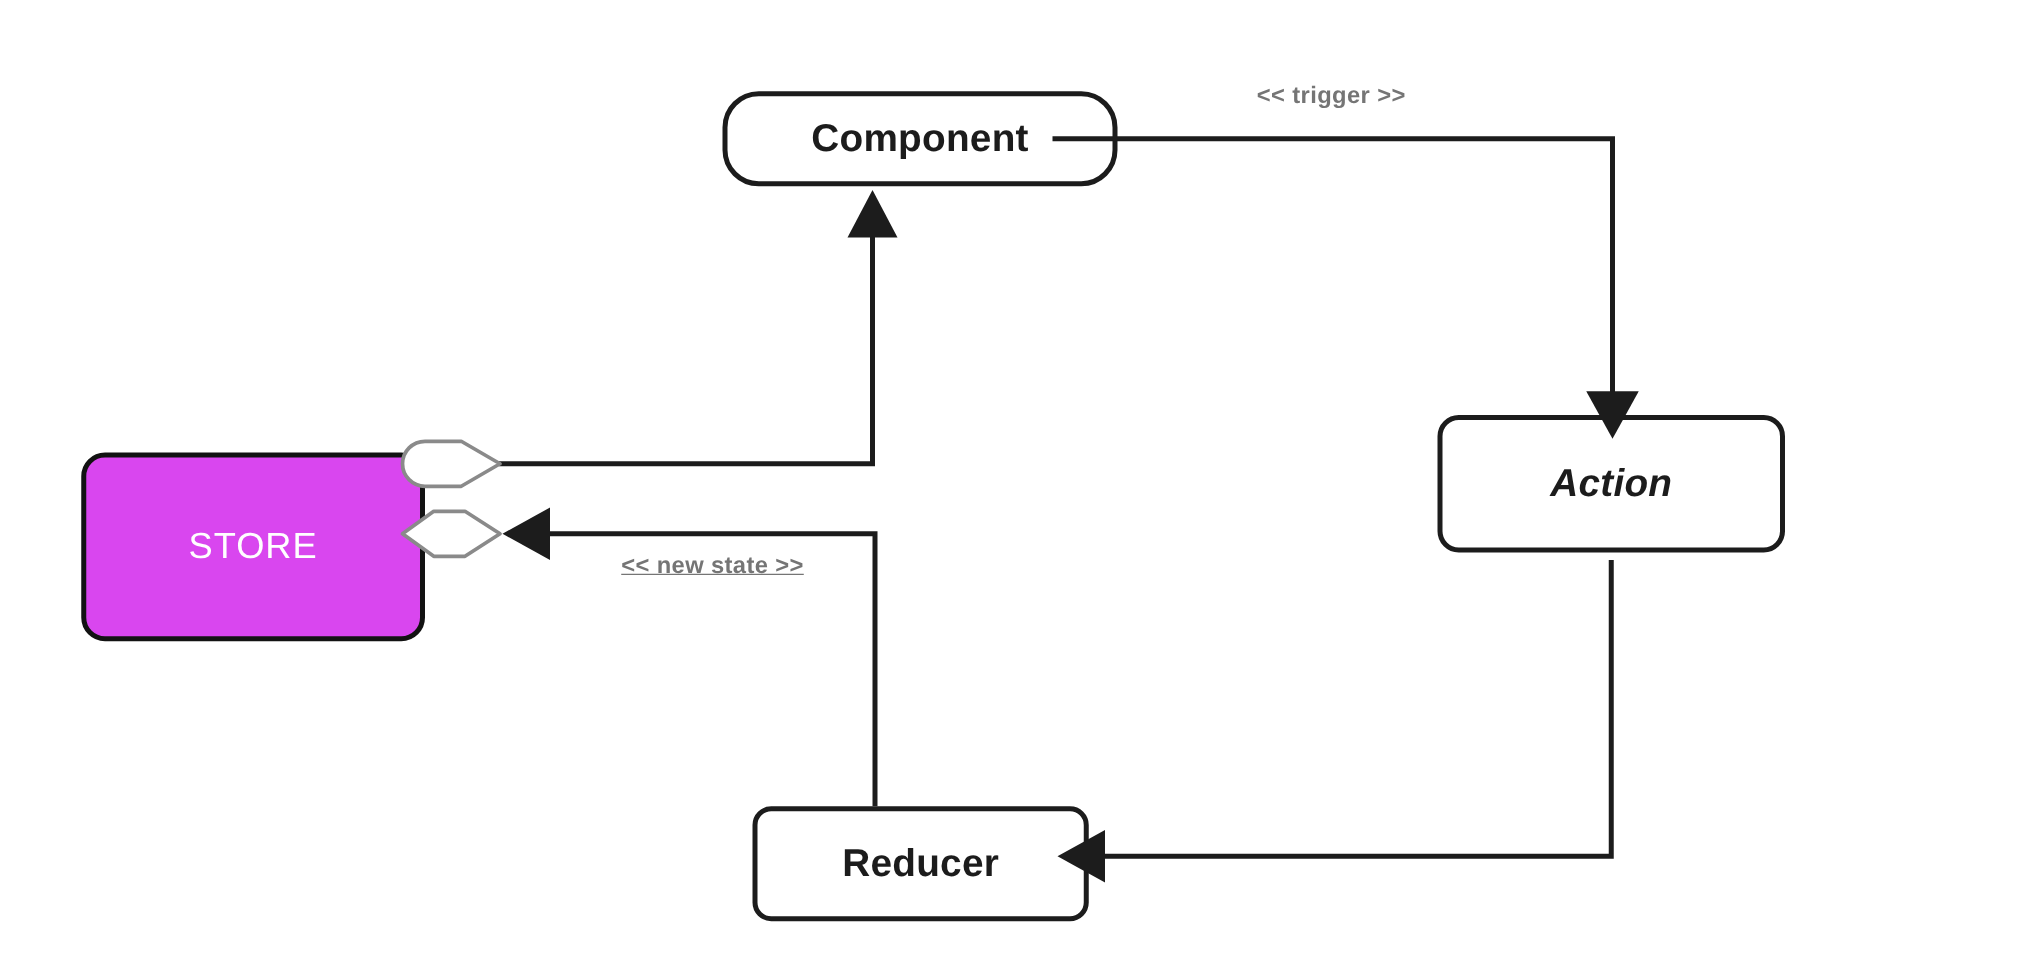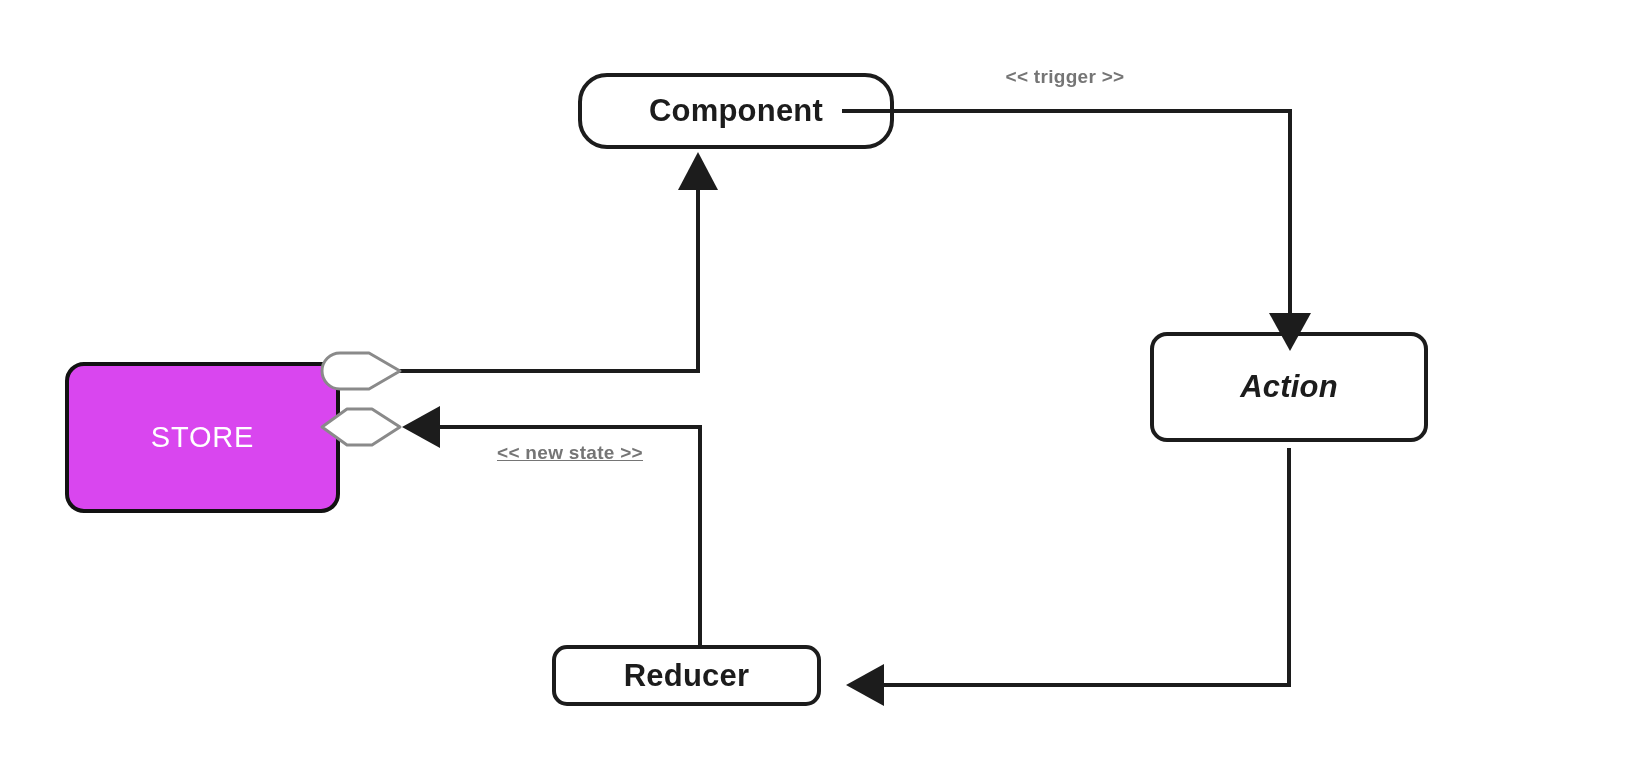--- a/index.html
+++ b/index.html
@@ -24,21 +24,21 @@
     display: flex;
     align-items: center;
     justify-content: center;
     font-size: 31px;
     font-weight: 600;
     color: #1c1c1c;
     letter-spacing: 0.2px;
   }
   .node-component { left: 578px; top: 73px;  width: 316px; height: 76px; border-radius: 29px; }
   .node-action    { left: 1150px; top: 332px; width: 278px; height: 110px; border-radius: 17px; font-style: italic; }
-  .node-reducer   { left: 552px; top: 645px; width: 269px; height: 61px; }
+  .node-reducer   { left: 602px; top: 645px; width: 269px; height: 92px; }
   .node-store {
     left: 65px; top: 322px; width: 275px; height: 151px;
     background: #d946ef;
     border-color: #121212;
     border-radius: 19px;
     color: #ffffff;
     font-size: 29px;
     font-weight: 500;
     letter-spacing: 0.8px;
     margin-top: 40px;

